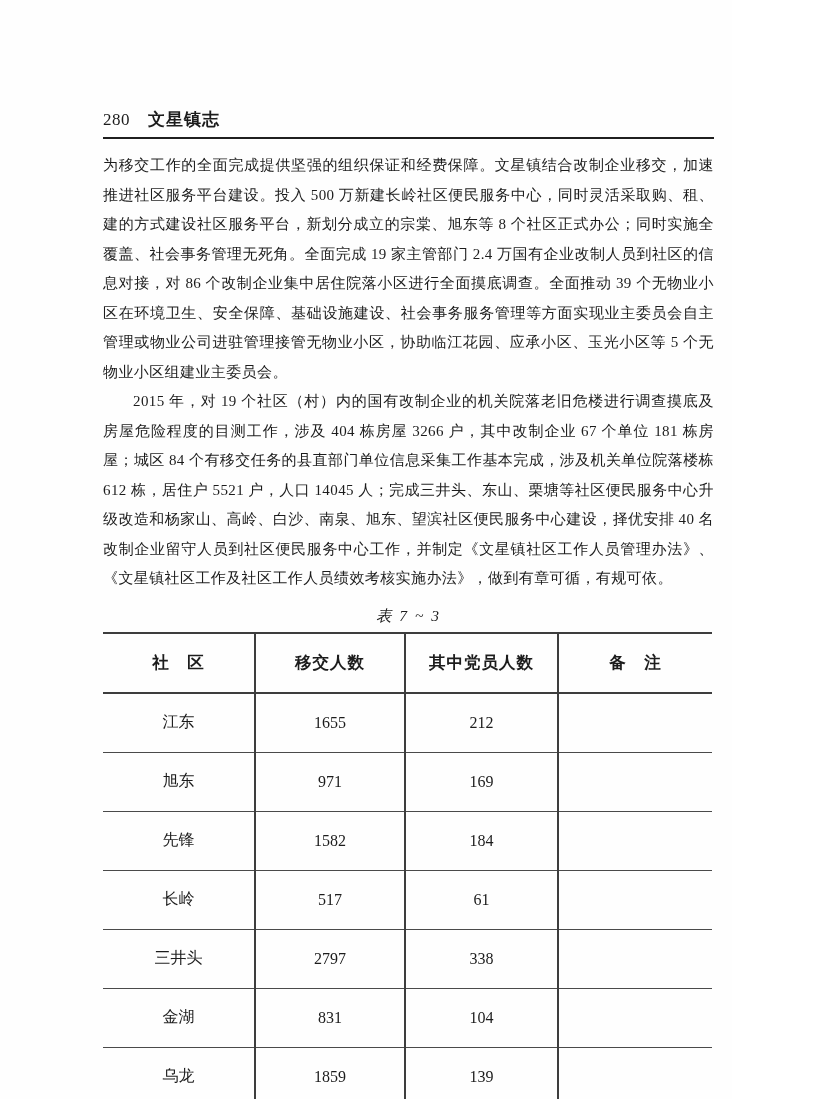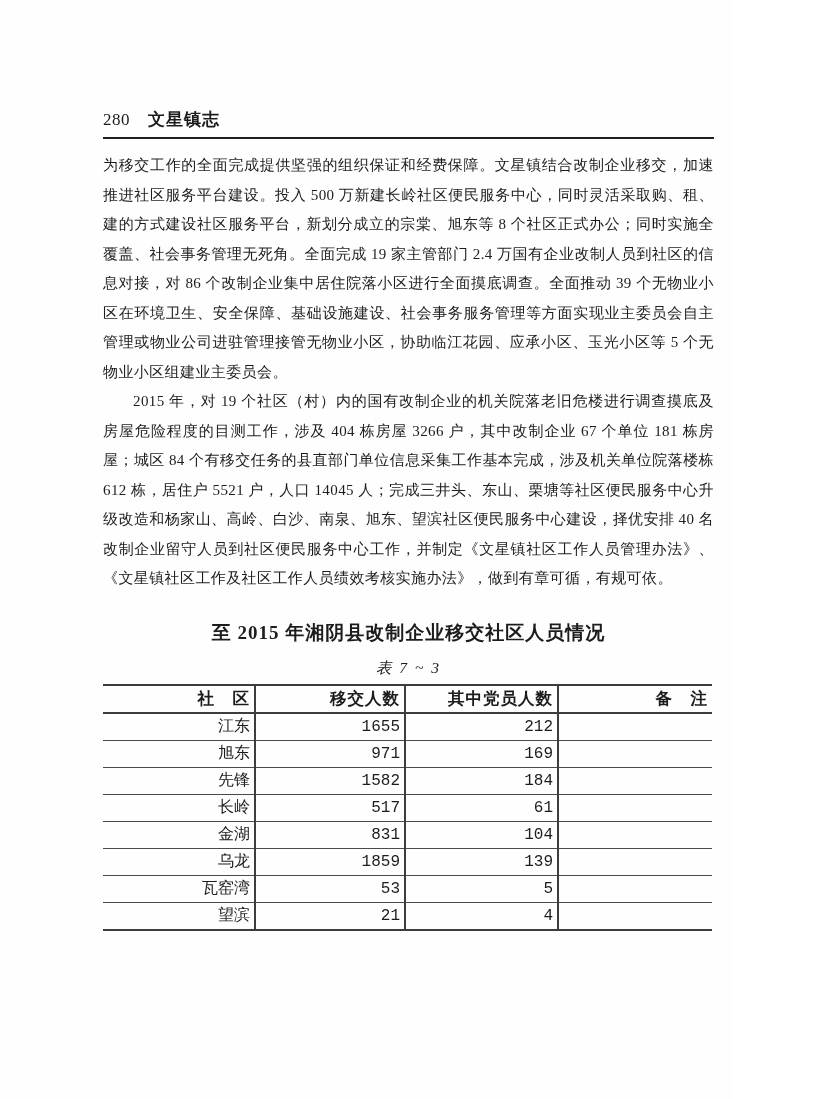--- a/index.html
+++ b/index.html
@@ -56,26 +56,25 @@
   table.data-table {
     width: 609px;
     margin-top: 5px;
     border-collapse: collapse;
     table-layout: fixed;
     border-top: 2.5px solid #3d3d3d;
     border-bottom: 2.5px solid #3d3d3d;
   }
   .data-table th, .data-table td {
     height: 26px;
-    padding: 0 4px;
-    text-align: right;
+    padding: 16px 4px;
+    text-align: center;
     vertical-align: middle;
     font-size: 16px;
     border-bottom: 1.5px solid #4a4a4a;
-    font-family: Liberation Mono, monospace;
   }
   .data-table th {
     font-weight: 700;
     font-size: 16.5px;
     border-bottom: 2px solid #3d3d3d;
     letter-spacing: 1px;
   }
   .data-table th:not(:last-child),
   .data-table td:not(:last-child) {
     border-right: 2px solid #3d3d3d;
@@ -93,21 +92,20 @@
   <div class="content">
 
     <div class="page-header">
       <span class="page-number">280</span>
       <span class="book-title">文星镇志</span>
     </div>
 
     <p class="para first">为移交工作的全面完成提供坚强的组织保证和经费保障。文星镇结合改制企业移交，加速推进社区服务平台建设。投入 500 万新建长岭社区便民服务中心，同时灵活采取购、租、建的方式建设社区服务平台，新划分成立的宗棠、旭东等 8 个社区正式办公；同时实施全覆盖、社会事务管理无死角。全面完成 19 家主管部门 2.4 万国有企业改制人员到社区的信息对接，对 86 个改制企业集中居住院落小区进行全面摸底调查。全面推动 39 个无物业小区在环境卫生、安全保障、基础设施建设、社会事务服务管理等方面实现业主委员会自主管理或物业公司进驻管理接管无物业小区，协助临江花园、应承小区、玉光小区等 5 个无物业小区组建业主委员会。</p>
     <p class="para indent">2015 年，对 19 个社区（村）内的国有改制企业的机关院落老旧危楼进行调查摸底及房屋危险程度的目测工作，涉及 404 栋房屋 3266 户，其中改制企业 67 个单位 181 栋房屋；城区 84 个有移交任务的县直部门单位信息采集工作基本完成，涉及机关单位院落楼栋 612 栋，居住户 5521 户，人口 14045 人；完成三井头、东山、栗塘等社区便民服务中心升级改造和杨家山、高岭、白沙、南泉、旭东、望滨社区便民服务中心建设，择优安排 40 名改制企业留守人员到社区便民服务中心工作，并制定《文星镇社区工作人员管理办法》、《文星镇社区工作及社区工作人员绩效考核实施办法》，做到有章可循，有规可依。</p>
 
-    <h2 class="table-title">至 2015 年湘阴县改制企业移交社区人员情况</h2>
     <div class="table-label">表 7 ~ 3</div>
 
     <table class="data-table">
       <colgroup>
         <col class="col-community">
         <col class="col-transferred">
         <col class="col-party">
         <col class="col-remark">
       </colgroup>
       <thead>
@@ -137,20 +135,26 @@
             <td>184</td>
             <td></td>
           </tr>
           <tr>
             <td>长岭</td>
             <td>517</td>
             <td>61</td>
             <td></td>
           </tr>
           <tr>
+            <td>三井头</td>
+            <td>2797</td>
+            <td>338</td>
+            <td></td>
+          </tr>
+          <tr>
             <td>金湖</td>
             <td>831</td>
             <td>104</td>
             <td></td>
           </tr>
           <tr>
             <td>乌龙</td>
             <td>1859</td>
             <td>139</td>
             <td></td>

